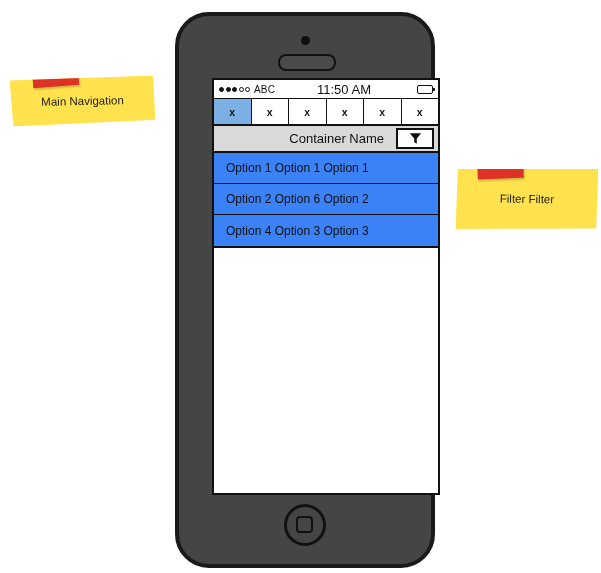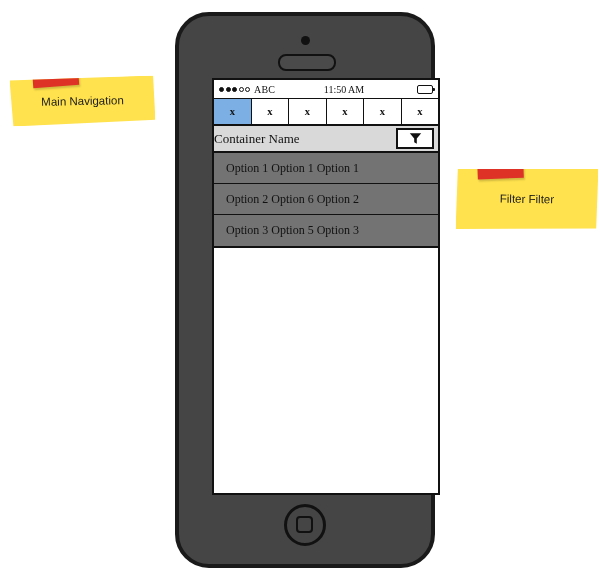--- a/index.html
+++ b/index.html
@@ -19,21 +19,20 @@
   .phone {
     position: absolute;
     left: 175px;
     top: 12px;
     width: 260px;
     height: 556px;
     background: #454545;
     border: 4px solid #1a1a1a;
     border-radius: 34px;
     box-sizing: border-box;
-    font-family: Liberation Serif, serif;
   }
   .camera-dot {
     position: absolute;
     left: 50%;
     top: 20px;
     width: 9px;
     height: 9px;
     margin-left: -4px;
     background: #111111;
     border-radius: 50%;
@@ -111,21 +110,21 @@
     border: 1px solid #111111;
     box-sizing: border-box;
   }
   .dot.filled { background: #111111; }
   .dot.empty  { background: #ffffff; }
   .carrier { font-size: 10px; letter-spacing: .2px; }
   .status-time {
     position: absolute;
     left: 0; right: 0;
     text-align: center;
-    font-size: 10px;
+    font-size: 13px;
     pointer-events: none;
     padding-left: 36px;
   }
   .status-spacer { flex: 1; }
   .battery {
     width: 16px;
     height: 9px;
     border: 1.3px solid #111111;
     border-radius: 2px;
     position: relative;
@@ -176,21 +175,21 @@
     height: 27px;
     background: #d9d9d9;
     border-bottom: 2px solid #111111;
     display: flex;
     align-items: center;
     position: relative;
     box-sizing: border-box;
   }
   .container-title {
     flex: 1;
-    text-align: left;
+    text-align: right;
     font-size: 13px;
     color: #111111;
     padding-right: 12px;
   }
   .filter-button {
     width: 38px;
     height: 21px;
     margin-right: 4px;
     background: #ffffff;
     border: 2px solid #111111;
@@ -212,21 +211,21 @@
   }
   .list-row {
     height: 31px;
     display: flex;
     align-items: center;
     padding-left: 12px;
     font-size: 12px;
     color: #111111;
     border-bottom: 1.5px solid #111111;
     box-sizing: border-box;
-    background: #737373;
+    background: #3b82f6;
   }
   .list-row:last-child { border-bottom: none; }
   .list-empty {
     background: #ffffff;
     height: 226px;
   }
 
   
   .sticky {
     position: absolute;
@@ -347,20 +346,20 @@
       <div class="filter-button">
         <svg class="funnel" viewBox="0 0 16 16">
           <path d="M1 1.5 L15 1.5 L9.6 8 L9.6 14.5 L6.4 12.5 L6.4 8 Z" fill="#111111"></path>
         </svg>
       </div>
     </div>
 
     <div class="list">
       <div class="list-row">Option 1 Option 1 Option 1</div>
       <div class="list-row">Option 2 Option 6 Option 2</div>
-      <div class="list-row">Option 3 Option 5 Option 3</div>
+      <div class="list-row">Option 4 Option 3 Option 3</div>
     </div>
 
     <div class="list-empty"></div>
   </div>
 
   <div class="home-button"></div>
 </div>
 
 </body></html>

